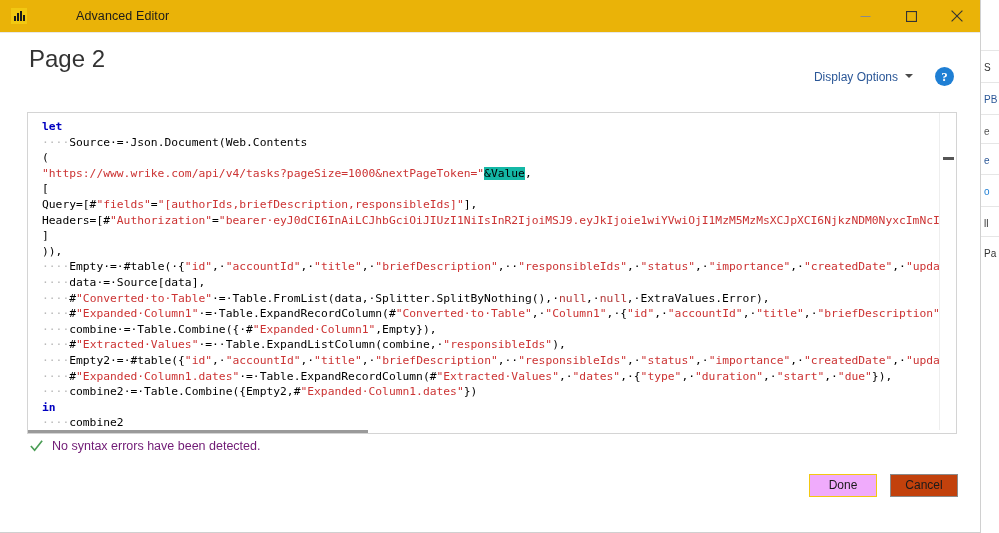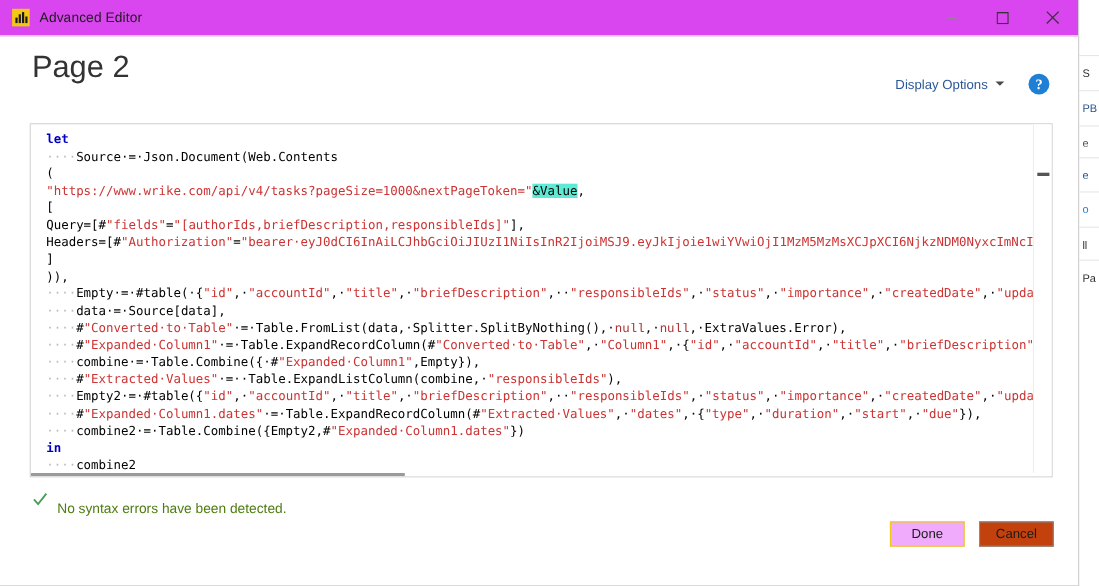--- a/index.html
+++ b/index.html
@@ -61,24 +61,25 @@
     border-top: none;
     border-left: none;
     box-sizing: border-box;
     overflow: hidden;
   }
 
   
   #titlebar {
     position: relative;
     height: 32px;
-    background: #d946ef;
+    background: #eab308;
     border-bottom: 1px solid #e8e8e8;
     display: flex;
     align-items: center;
+    gap: 40px;
   }
   #app-icon {
     width: 16px;
     height: 16px;
     margin-left: 11px;
     margin-right: 9px;
     background: #f2c811;
     position: relative;
     flex: none;
   }
@@ -120,21 +121,21 @@
 
   
   #header {
     position: relative;
     height: 72px;
   }
   #page-title {
     position: absolute;
     left: 29px;
     top: 12px;
-    font-size: 28px;
+    font-size: 24px;
     font-weight: 400;
     color: #333333;
     letter-spacing: 0px;
   }
   #header-right {
     position: absolute;
     right: 26px;
     top: 34px;
     display: flex;
     align-items: center;
@@ -200,21 +201,21 @@
     white-space: pre;
     color: #000000;
     padding-left: 14px;
     height: 15.6px;
   }
   .kw     { color: #0000c0; font-weight: bold; }
   .str    { color: #cc3333; }
   .num    { color: #b03030; font-family: Liberation Mono, monospace; }
   .op     { color: #000000; }
   .dot    { color: #b9b9b9; }
-  .sel    { background: #5eead4; color: #000000; }
+  .sel    { background: #14b8a6; color: #000000; }
 
   
   #v-scroll {
     position: absolute;
     right: 0;
     top: 0;
     width: 16px;
     height: 320px;
     background: #ffffff;
     border-left: 1px solid #eeeeee;
@@ -254,22 +255,21 @@
     align-items: center;
   }
   #check-icon {
     width: 15px;
     height: 15px;
     margin-right: 8px;
     flex: none;
   }
   #status-text {
     font-size: 12.5px;
-    color: #4d7c0f;
-    margin-top: 17px;
+    color: #701a75;
   }
 
   
   #footer-buttons {
     position: absolute;
     right: 22px;
     top: 474px;
     display: flex;
     gap: 13px;
   }

